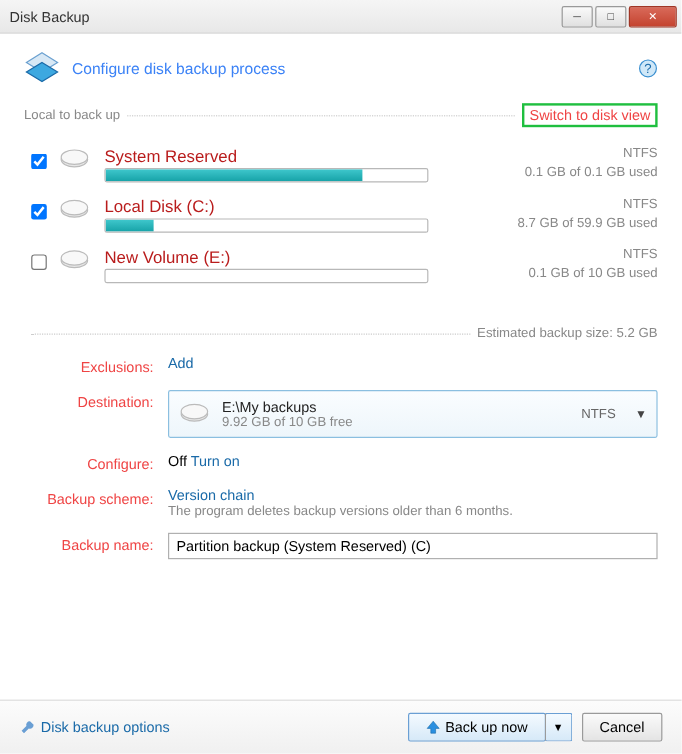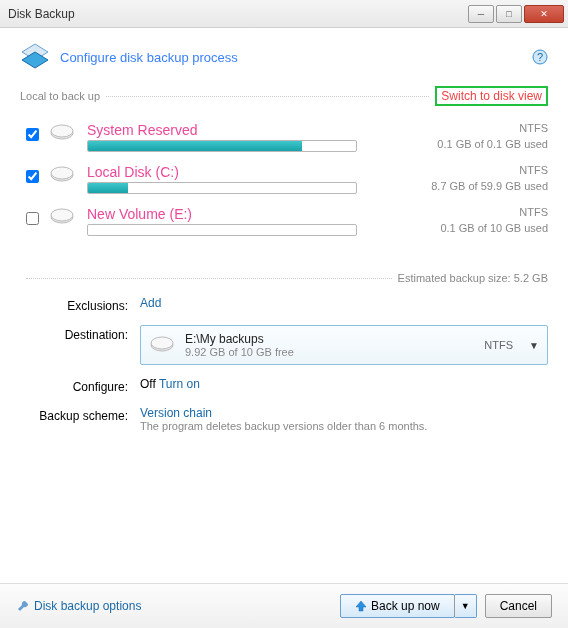--- a/index.html
+++ b/index.html
@@ -44,37 +44,37 @@
 .switch-link {
   color: #ef4444; cursor: pointer; font-size: 12px;
   border: 2px solid #1fbf3f; padding: 1px 4px;
 }
 
 .volumes { margin-bottom: 30px; }
 .vol-row { display: flex; align-items: flex-start; padding: 6px 0; }
 .vol-cb { margin: 6px 10px 0 6px; width: 13px; height: 13px; }
 .vol-icon { width: 28px; margin-right: 10px; margin-top: 2px; }
 .vol-main { flex: 1; padding-right: 8px; }
-.vol-name { font-size: 14px; color: #ec4899; margin-bottom: 2px; }
+.vol-name { font-size: 14px; color: #b91c1c; margin-bottom: 2px; }
 .vol-bar {
   width: 270px; height: 12px;
   border: 1px solid #b8b8b8; border-radius: 2px;
   background: #fff; overflow: hidden;
 }
 .vol-fill { height: 100%; background: linear-gradient(#3fc7cc, #17a3a8); }
 .vol-right { text-align: right; font-size: 11px; color: #888; min-width: 130px; }
 .vol-fs { margin-bottom: 4px; }
 
 .est-row {
   display: flex; align-items: center; font-size: 11px; color: #888;
   margin: 8px 0 12px 0;
 }
 
 .form-row { display: flex; align-items: flex-start; margin-bottom: 12px; font-size: 12px; }
-.form-label { width: 120px; text-align: right; color: #000000; padding-right: 12px; padding-top: 3px; }
+.form-label { width: 120px; text-align: right; color: #ef4444; padding-right: 12px; padding-top: 3px; }
 .form-body { flex: 1; }
 .link { color: #1a6aa8; cursor: pointer; }
 .muted { color: #888; font-size: 11px; }
 
 .dest-box {
   border: 1px solid #8bbfe0; border-radius: 2px;
   background: linear-gradient(#fafdff, #eef6fb);
   padding: 6px 8px; display: flex; align-items: center; gap: 10px;
 }
 .dest-info { flex: 1; font-size: 12px; }
@@ -249,20 +249,26 @@
   </div>
 
   <div class="form-row">
     <div class="form-label">Backup scheme:</div>
     <div class="form-body">
       <div><span class="link">Version chain</span></div>
       <div class="muted">The program deletes backup versions older than 6 months.</div>
     </div>
   </div>
 
+  <div class="form-row">
+    <div class="form-label">Backup name:</div>
+    <div class="form-body">
+      <input class="name-input" value="Partition backup (System Reserved) (C)" style="">
+    </div>
+  </div>
 
 </div>
 
 <div class="footer">
   <span class="footer-link">
     <span>
       <svg width="14" height="14">
           <path d="M9 2a3 3 0 0 0-3 4L2 10l2 2 4-4a3 3 0 0 0 4-3L9 2z" fill="#6a9fd4"></path>
         </svg>
     </span>

